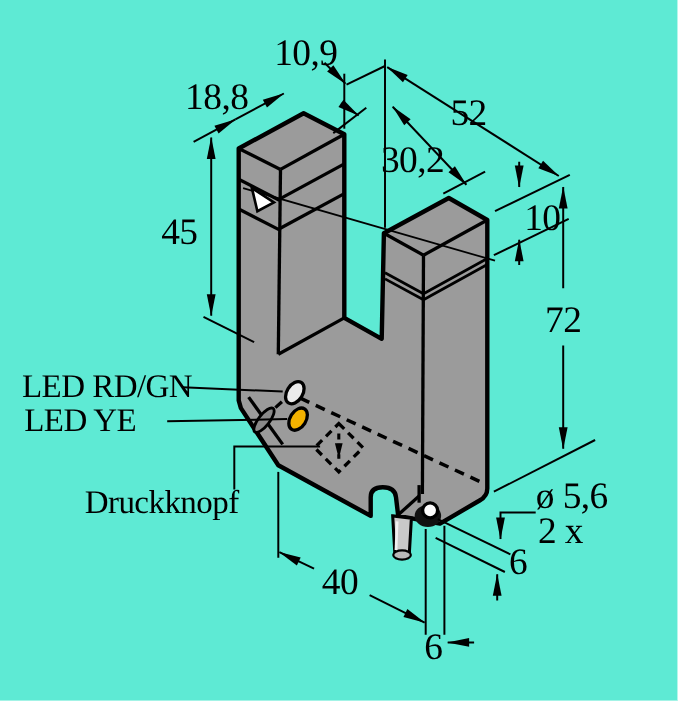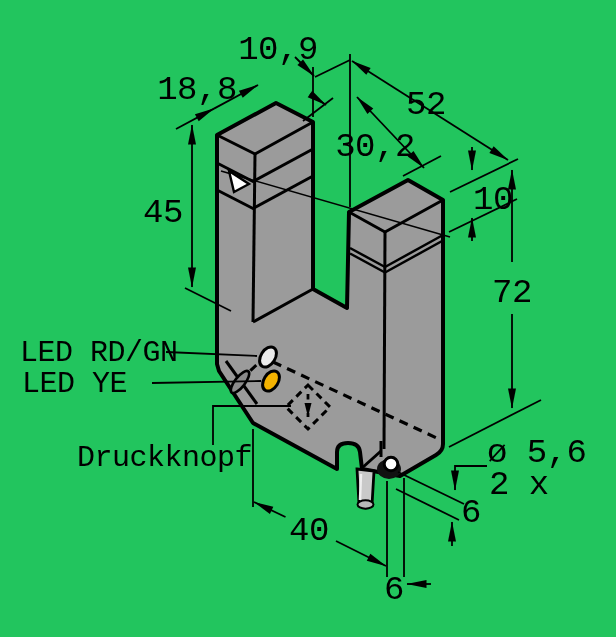--- a/index.html
+++ b/index.html
@@ -1,17 +1,17 @@
 <!DOCTYPE html>
 <html><head>
 <meta charset="utf-8">
 <style>
   html,body{margin:0;padding:0;background:#ffffff;}
-  .canvas{position:relative;width:616px;height:637px;background:#22c55e;overflow:hidden;
-          font-family:Liberation Mono, monospace;}
+  .canvas{position:relative;width:616px;height:637px;background:#5eead4;overflow:hidden;
+          font-family:Liberation Serif, serif;}
   svg{display:block;}
   text{fill:#000;letter-spacing:-0.5px;}
   .num{font-size:34px;}
   .lbl{font-size:30px;}
   .edge{fill:none;stroke:#000;}
   .dim{fill:none;stroke:#000;stroke-width:1.8;}
 </style>
 </head>
 <body>
 

